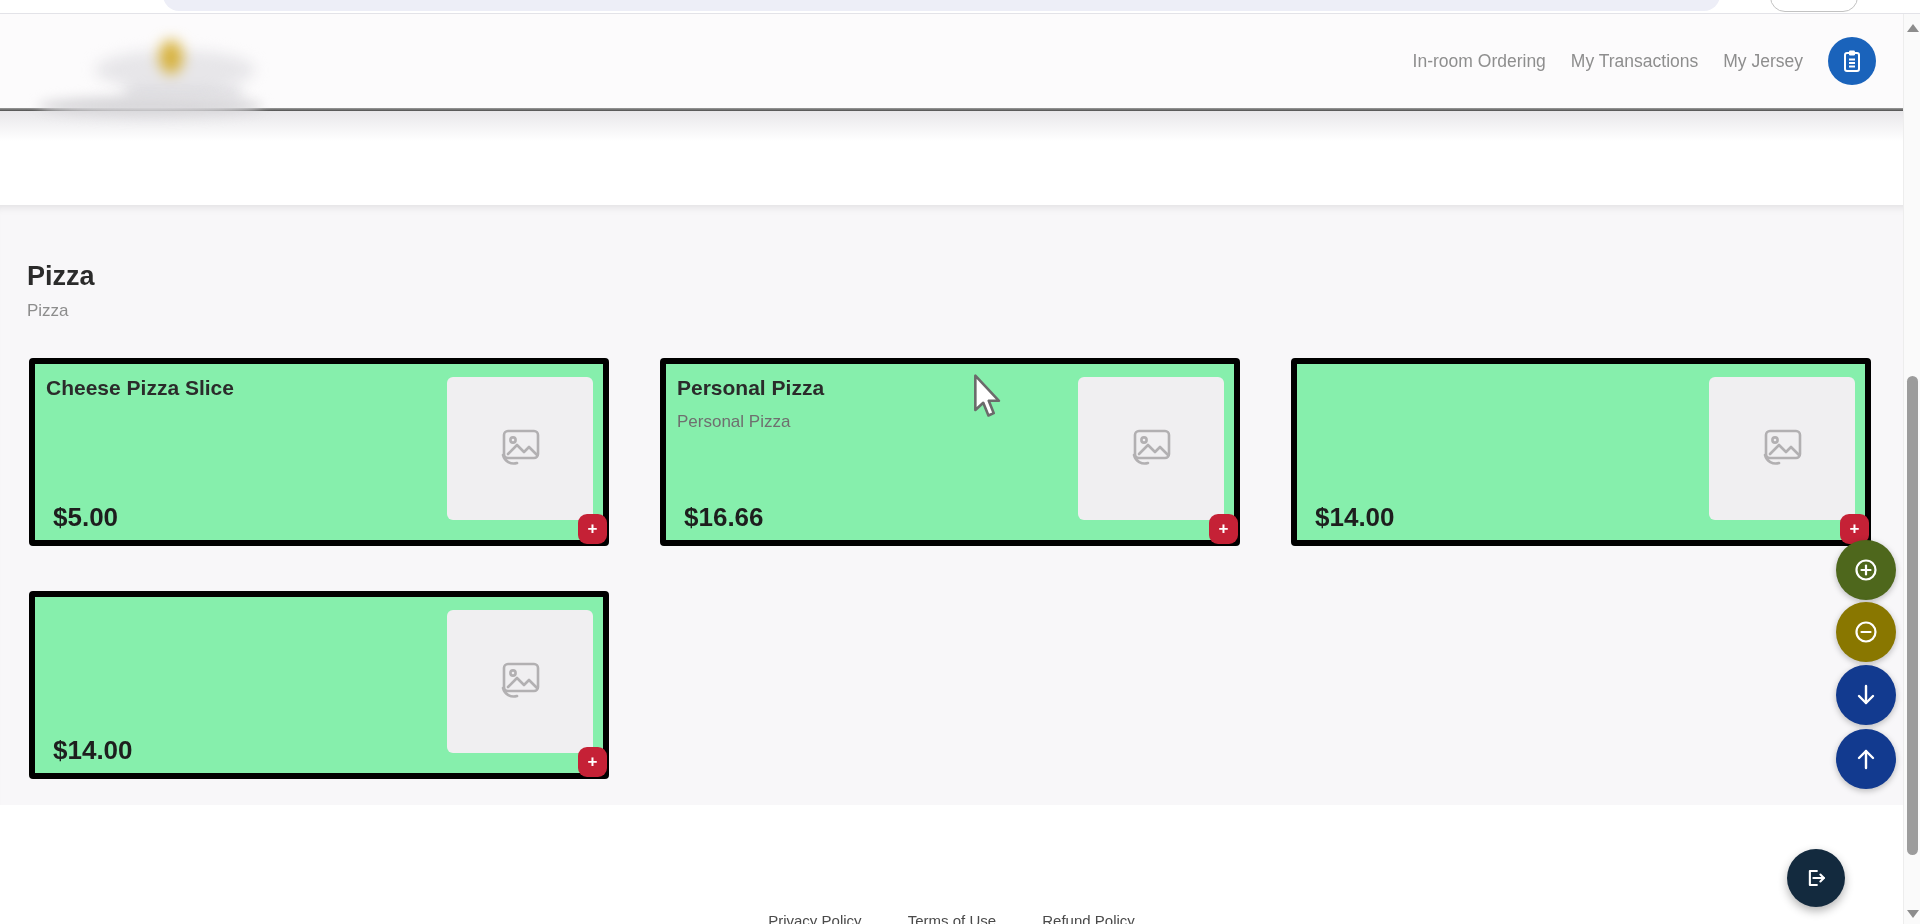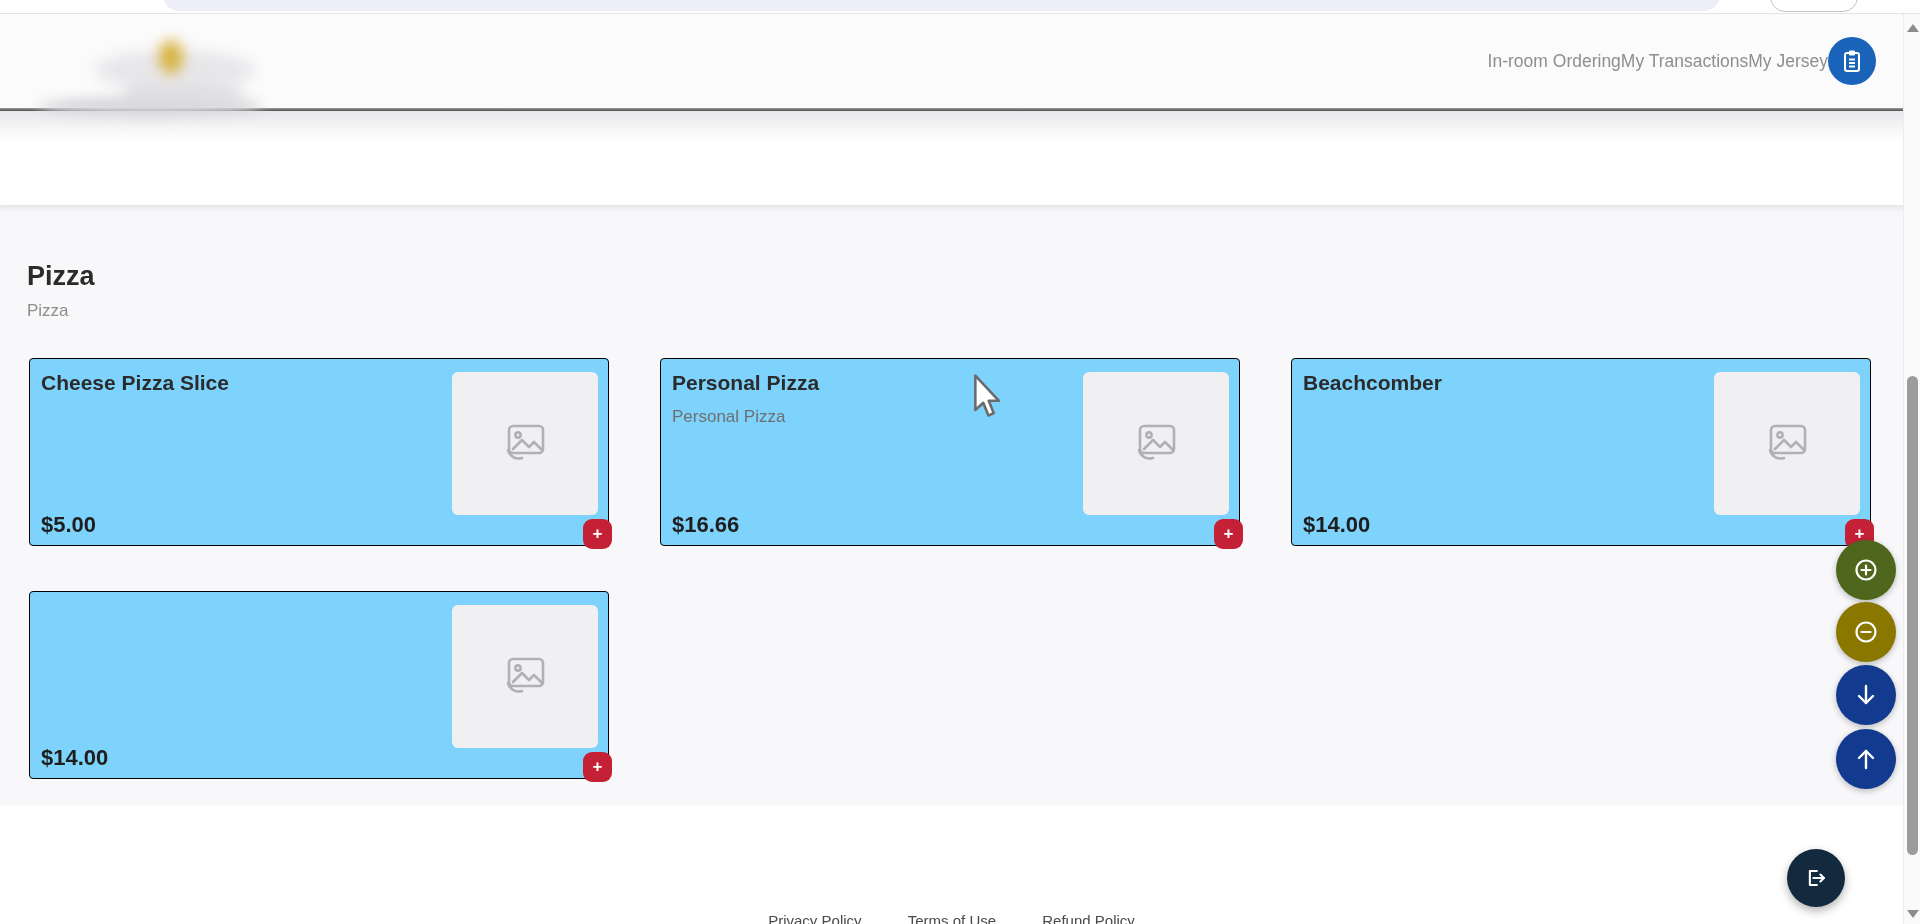--- a/index.html
+++ b/index.html
@@ -21,47 +21,47 @@
   .logo-blur { position:absolute; left:95px; top:26px; width:170px; height:60px; filter:blur(7px); }
   .logo-blur .blob-main { position:absolute; left:0; top:10px; width:160px; height:40px;
     background:#e7e6e9; border-radius:50%; }
   .logo-blur .blob-gold { position:absolute; left:64px; top:0; width:24px; height:34px;
     background:#d7b23e; border-radius:50%; }
   .logo-blur .blob-sub { position:absolute; left:28px; top:48px; width:120px; height:13px;
     background:#dddce0; border-radius:7px; }
   .logo-shadow { position:absolute; left:38px; top:96px; width:225px; height:20px;
     background:#d8d7da; border-radius:50%; filter:blur(6px); z-index:3; }
 
-  .nav { position:absolute; right:44px; top:0; height:94px; display:flex; align-items:center; }
+  .nav { position:absolute; right:44px; top:0; height:94px; display:flex; align-items:center; gap:25px; }
   .nav-link { color:#8e8e8e; font-size:17.5px; cursor:pointer; white-space:nowrap; }
   .orders-fab { width:48px; height:48px; border-radius:50%; background:#1a63bb;
     display:flex; align-items:center; justify-content:center; cursor:pointer; }
 
   .header-line { position:absolute; top:108px; left:0; width:1920px; height:3px;
     background:linear-gradient(#9c9c9c,#4f4f4f); z-index:2; }
   .header-fade { position:absolute; top:111px; left:0; width:1920px; height:30px;
     background:linear-gradient(#e8e7ea, #ffffff); }
 
   
   .menu-section { position:absolute; top:205px; left:0; width:1920px; height:600px;
     background:#f8f7f9; box-shadow:inset 0 9px 9px -7px rgba(0,0,0,0.10); }
   .section-head { position:absolute; left:27px; top:56px; }
   .section-title { font-size:27px; font-weight:700; color:#2b2b2b; }
   .section-subtitle { margin-top:9px; font-size:17px; color:#8d8d8d; }
 
   .cards { position:absolute; left:29px; top:153px; width:1842px;
     display:grid; grid-template-columns:repeat(3, 580px); column-gap:51px; row-gap:45px; }
-  .card { position:relative; width:580px; height:188px; background:#7dd3fc;
-    border:1px solid #000000; border-radius:4px; box-sizing:border-box; padding:12px 11px; }
+  .card { position:relative; width:580px; height:188px; background:#86efac;
+    border:6px solid #000000; border-radius:4px; box-sizing:border-box; padding:12px 11px; }
   .card-title { font-size:21px; font-weight:700; color:#2b2b2b; width:390px; }
   .card-desc { margin-top:12px; font-size:17px; color:#6f6f6f; width:390px; }
   .card-desc:empty { display:none; }
   .card-img { position:absolute; top:13px; right:10px; width:146px; height:143px;
     background:#f0eff1; border-radius:6px; display:flex; align-items:center; justify-content:center; }
-  .card-price { position:absolute; left:11px; bottom:7px; font-size:22px; font-weight:700; color:#1e1e1e; }
+  .card-price { position:absolute; left:18px; bottom:7px; font-size:26px; font-weight:700; color:#1e1e1e; }
   .add-btn { position:absolute; right:-4px; bottom:-4px; width:29px; height:30px;
     border-radius:9px; background:#c52136; color:#ffffff; border:none;
     display:flex; align-items:center; justify-content:center;
     font-size:17px; font-weight:700; cursor:pointer; z-index:1; }
 
   
   .fab { position:absolute; width:60px; height:60px; border-radius:50%; z-index:5;
     display:flex; align-items:center; justify-content:center; cursor:pointer;
     box-shadow:0 2px 6px rgba(0,0,0,0.25); }
   .fab-zoom-in  { left:1836px; top:540px; background:#4e671c; }
@@ -165,21 +165,20 @@
             <path d="M12 29 l9 -9 l7 7 l5 -5 l8 8"></path>
             <path d="M7 30 a11 11 0 0 0 14 8"></path>
           </svg>
         </span>
       </div>
       <div class="card-price">$16.66</div>
       <button class="add-btn">+</button>
     </div>
 
     <div class="card">
-      <div class="card-title">Beachcomber</div>
 
       <div class="card-img">
         <span>
           <svg width="48" height="48" viewBox="0 0 48 48" fill="none" stroke="#b2b0b2" stroke-width="2.6" stroke-linecap="round" stroke-linejoin="round">
             <rect x="8" y="6" width="34" height="27" rx="4"></rect>
             <circle cx="17" cy="15" r="2.6"></circle>
             <path d="M12 29 l9 -9 l7 7 l5 -5 l8 8"></path>
             <path d="M7 30 a11 11 0 0 0 14 8"></path>
           </svg>
         </span>

